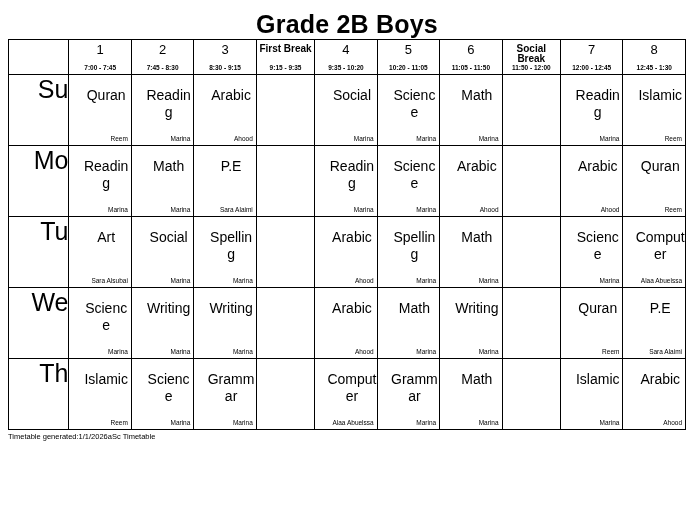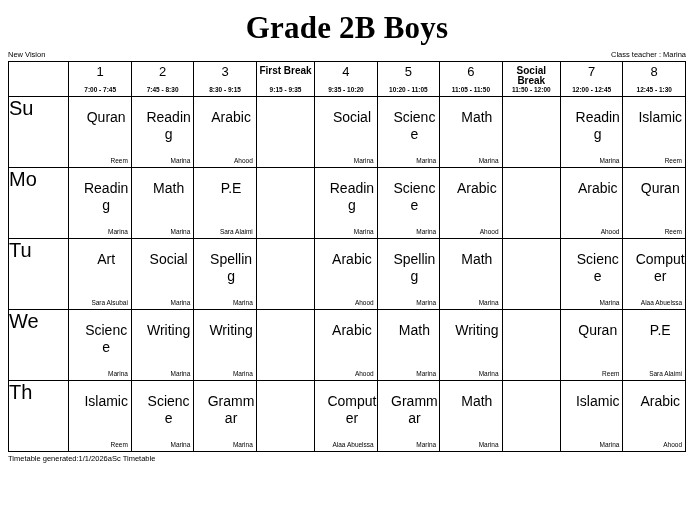--- a/index.html
+++ b/index.html
@@ -16,25 +16,24 @@
     overflow: hidden;
   }
   .page {
     position: relative;
     width: 694px;
     height: 517px;
     box-sizing: border-box;
   }
   .title {
     text-align: center;
-    font-size: 31px;
+    font-size: 25px;
     font-weight: bold;
     padding-top: 10px;
     letter-spacing: 0.2px;
-    font-family: Liberation Serif, serif;
   }
   .meta-row {
     display: flex;
     justify-content: space-between;
     align-items: flex-end;
     font-size: 7.5px;
     padding: 4px 8px 2px 8px;
   }
   .grid-wrap {
     padding: 0 8px;
@@ -86,23 +85,23 @@
     bottom: 3px;
     left: 0;
     right: 0;
     text-align: center;
   }
   .hdr-empty { height: 34px; }
 
   
   tr.day-row td { height: 70px; }
   .day-cell {
-    text-align: left;
+    text-align: right;
     vertical-align: middle;
-    font-size: 20px;
+    font-size: 25px;
     margin-top: 13px;
   }
   .lesson {
     position: relative;
     height: 70px;
     text-align: center;
     box-sizing: border-box;
     margin-left: 12px;
   }
   .lesson .subject {
@@ -129,24 +128,20 @@
     padding: 2px 8px 0 8px;
   }
 </style>
 </head>
 <body>
 
 <div class="page">
 
   <div class="title">Grade 2B Boys</div>
 
-  <div class="meta-row">
-    <span>New Vision</span>
-    <span>Class teacher : Marina</span>
-  </div>
 
   <div class="grid-wrap">
     <table class="tt">
       <colgroup id="colgroup">
           <col class="c-day">
           <col class="c-per">
           <col class="c-per">
           <col class="c-per">
           <col class="c-brk">
           <col class="c-per">

